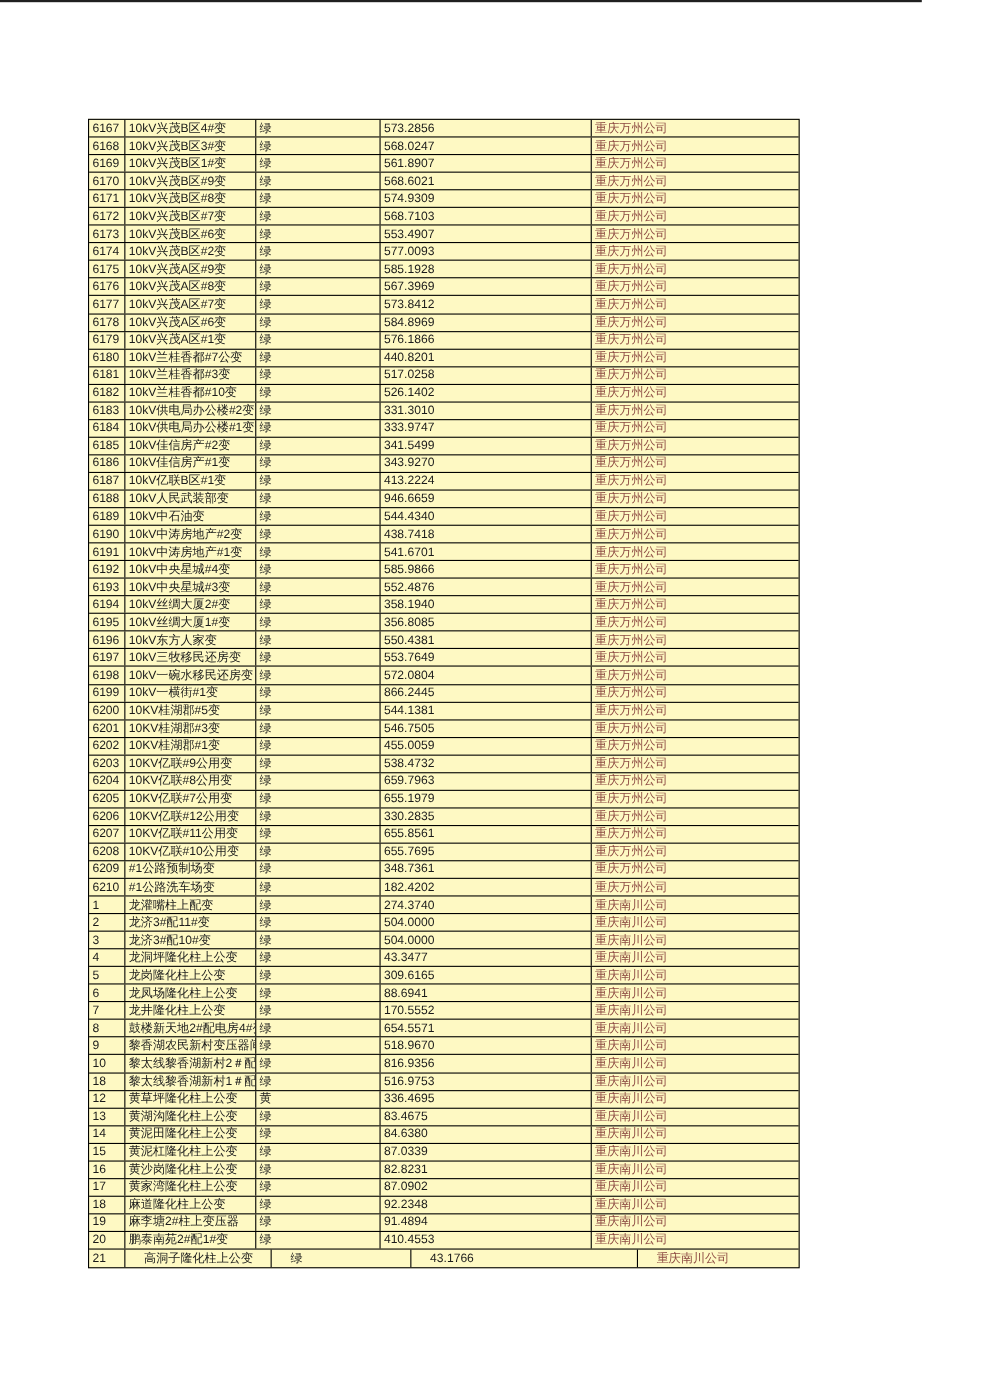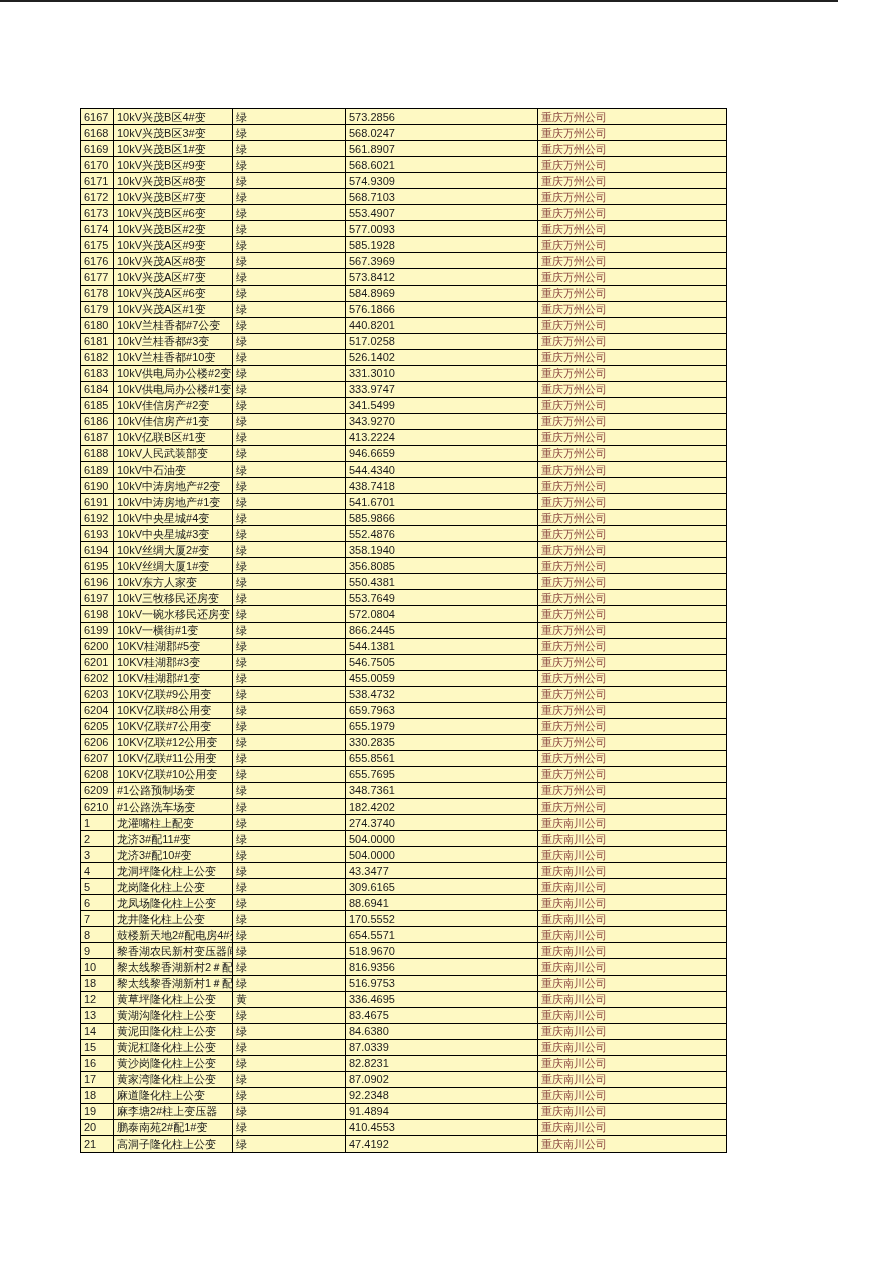--- a/index.html
+++ b/index.html
@@ -6,21 +6,21 @@
   body{
     width:892px;height:1262px;background:#ffffff;position:relative;overflow:hidden;
     font-family:"Liberation Sans","DejaVu Sans",sans-serif;
   }
   .topline{position:absolute;left:0;top:0;width:838px;height:2px;background:#202020;}
   .tbl{
     position:absolute;left:80px;top:108px;width:647px;
     border:1px solid #000;box-sizing:border-box;background:#fef9c3;
   }
   .row{display:flex;height:16.06px;box-sizing:border-box;border-bottom:1px solid #000;}
-  .row:last-child{border-bottom:none;}
+  .row:last-child{border-bottom:none;gap:14px;}
   .c{
     box-sizing:border-box;border-right:1px solid #000;
     padding:1.5px 0 0 3px;overflow:hidden;white-space:nowrap;
     font-size:11px;line-height:12.5px;color:#1a1a1a;
   }
   .c-id{width:33px;}
   .c-name{width:119px;}
   .c-status{width:113px;}
   .c-value{width:192px;}
   .c-company{flex:1;border-right:none;color:var(--company-color,#8d4a42);}
@@ -476,16 +476,16 @@
       <div class="c c-id">20</div>
       <div class="c c-name">鹏泰南苑2#配1#变</div>
       <div class="c c-status">绿</div>
       <div class="c c-value">410.4553</div>
       <div class="c c-company">重庆南川公司</div>
     </div>
     <div class="row">
       <div class="c c-id">21</div>
       <div class="c c-name">高洞子隆化柱上公变</div>
       <div class="c c-status">绿</div>
-      <div class="c c-value">47.4192</div>
+      <div class="c c-value">43.1766</div>
       <div class="c c-company">重庆南川公司</div>
     </div>
   </div>
 
 </body></html>

